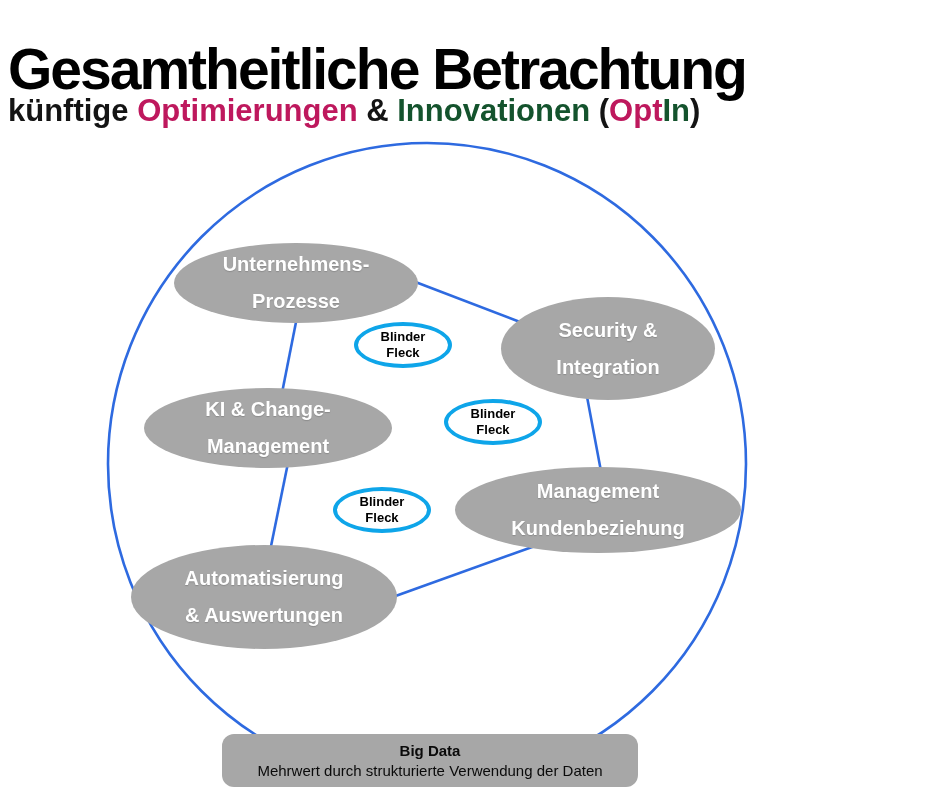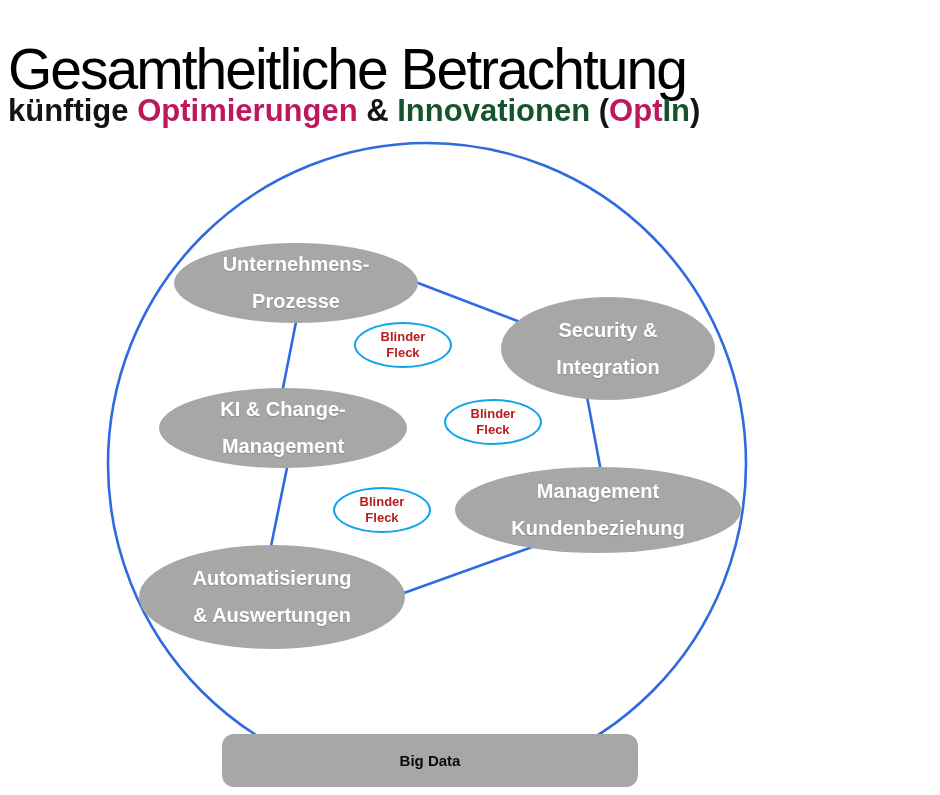--- a/index.html
+++ b/index.html
@@ -3,21 +3,21 @@
 <meta charset="utf-8">
 <style>
   html,body{margin:0;padding:0;}
   body{
     width:940px;height:795px;position:relative;background:#ffffff;
     font-family:"Liberation Sans", sans-serif;overflow:hidden;
   }
   
   .title{
     position:absolute;left:8px;top:0px;width:930px;
-    font-size:57px;font-weight:normal;color:#000;
+    font-size:57px;font-weight:bold;color:#000;
     letter-spacing:-2px;line-height:62px;white-space:nowrap;
   }
   .subtitle{
     position:absolute;left:8px;top:66px;width:920px;
     font-size:31px;font-weight:bold;line-height:38px;
     white-space:pre-wrap;
   }
   .sub-black{color:#141414;}
   .sub-darkblue{color:#be185d;}
   .sub-lightblue{color:#14532d;margin-top:17px;}
@@ -27,29 +27,29 @@
 
   .node{
     position:absolute;border-radius:50%;background:#a7a7a7;
     display:flex;align-items:center;justify-content:center;text-align:center;
     color:#ffffff;font-weight:bold;font-size:20px;line-height:37px;
     white-space:pre-line;
     text-shadow:0 1px 1px rgba(90,90,90,0.35);
   }
   .node-up  {left:174px;top:243px;width:244px;height:80px;}
   .node-si  {left:501px;top:297px;width:214px;height:103px;}
-  .node-ki  {left:159px;top:388px;width:248px;height:80px;}
+  .node-ki  {left:144px;top:388px;width:248px;height:80px;}
   .node-mk  {left:455px;top:467px;width:286px;height:86px;}
-  .node-auto{left:139px;top:545px;width:266px;height:104px;}
+  .node-auto{left:131px;top:545px;width:266px;height:104px;}
 
   .blindspot{
     position:absolute;border-radius:50%;background:#ffffff;
-    border:2px solid #0ea5e9;box-sizing:border-box;
+    border:4px solid #0ea5e9;box-sizing:border-box;
     display:flex;align-items:center;justify-content:center;text-align:center;
-    color:#b91c1c;font-weight:bold;font-size:13px;line-height:16px;
+    color:#000000;font-weight:bold;font-size:13px;line-height:16px;
     white-space:pre-line;
   }
   .bf-a{left:354px;top:322px;width:98px;height:46px;}
   .bf-b{left:444px;top:399px;width:98px;height:46px;}
   .bf-c{left:333px;top:487px;width:98px;height:46px;}
 
   .bigdata{
     position:absolute;left:222px;top:734px;width:416px;height:53px;
     background:#a7a7a7;border-radius:12px;
     display:flex;flex-direction:column;justify-content:center;
@@ -89,13 +89,14 @@
 
 <div class="blindspot bf-a">Blinder
 Fleck</div>
 <div class="blindspot bf-b">Blinder
 Fleck</div>
 <div class="blindspot bf-c">Blinder
 Fleck</div>
 
 <div class="bigdata">
   <div class="bd-title">Big Data</div>
+  <div class="bd-sub">Mehrwert durch strukturierte Verwendung der Daten</div>
 </div>
 
 </body></html>

